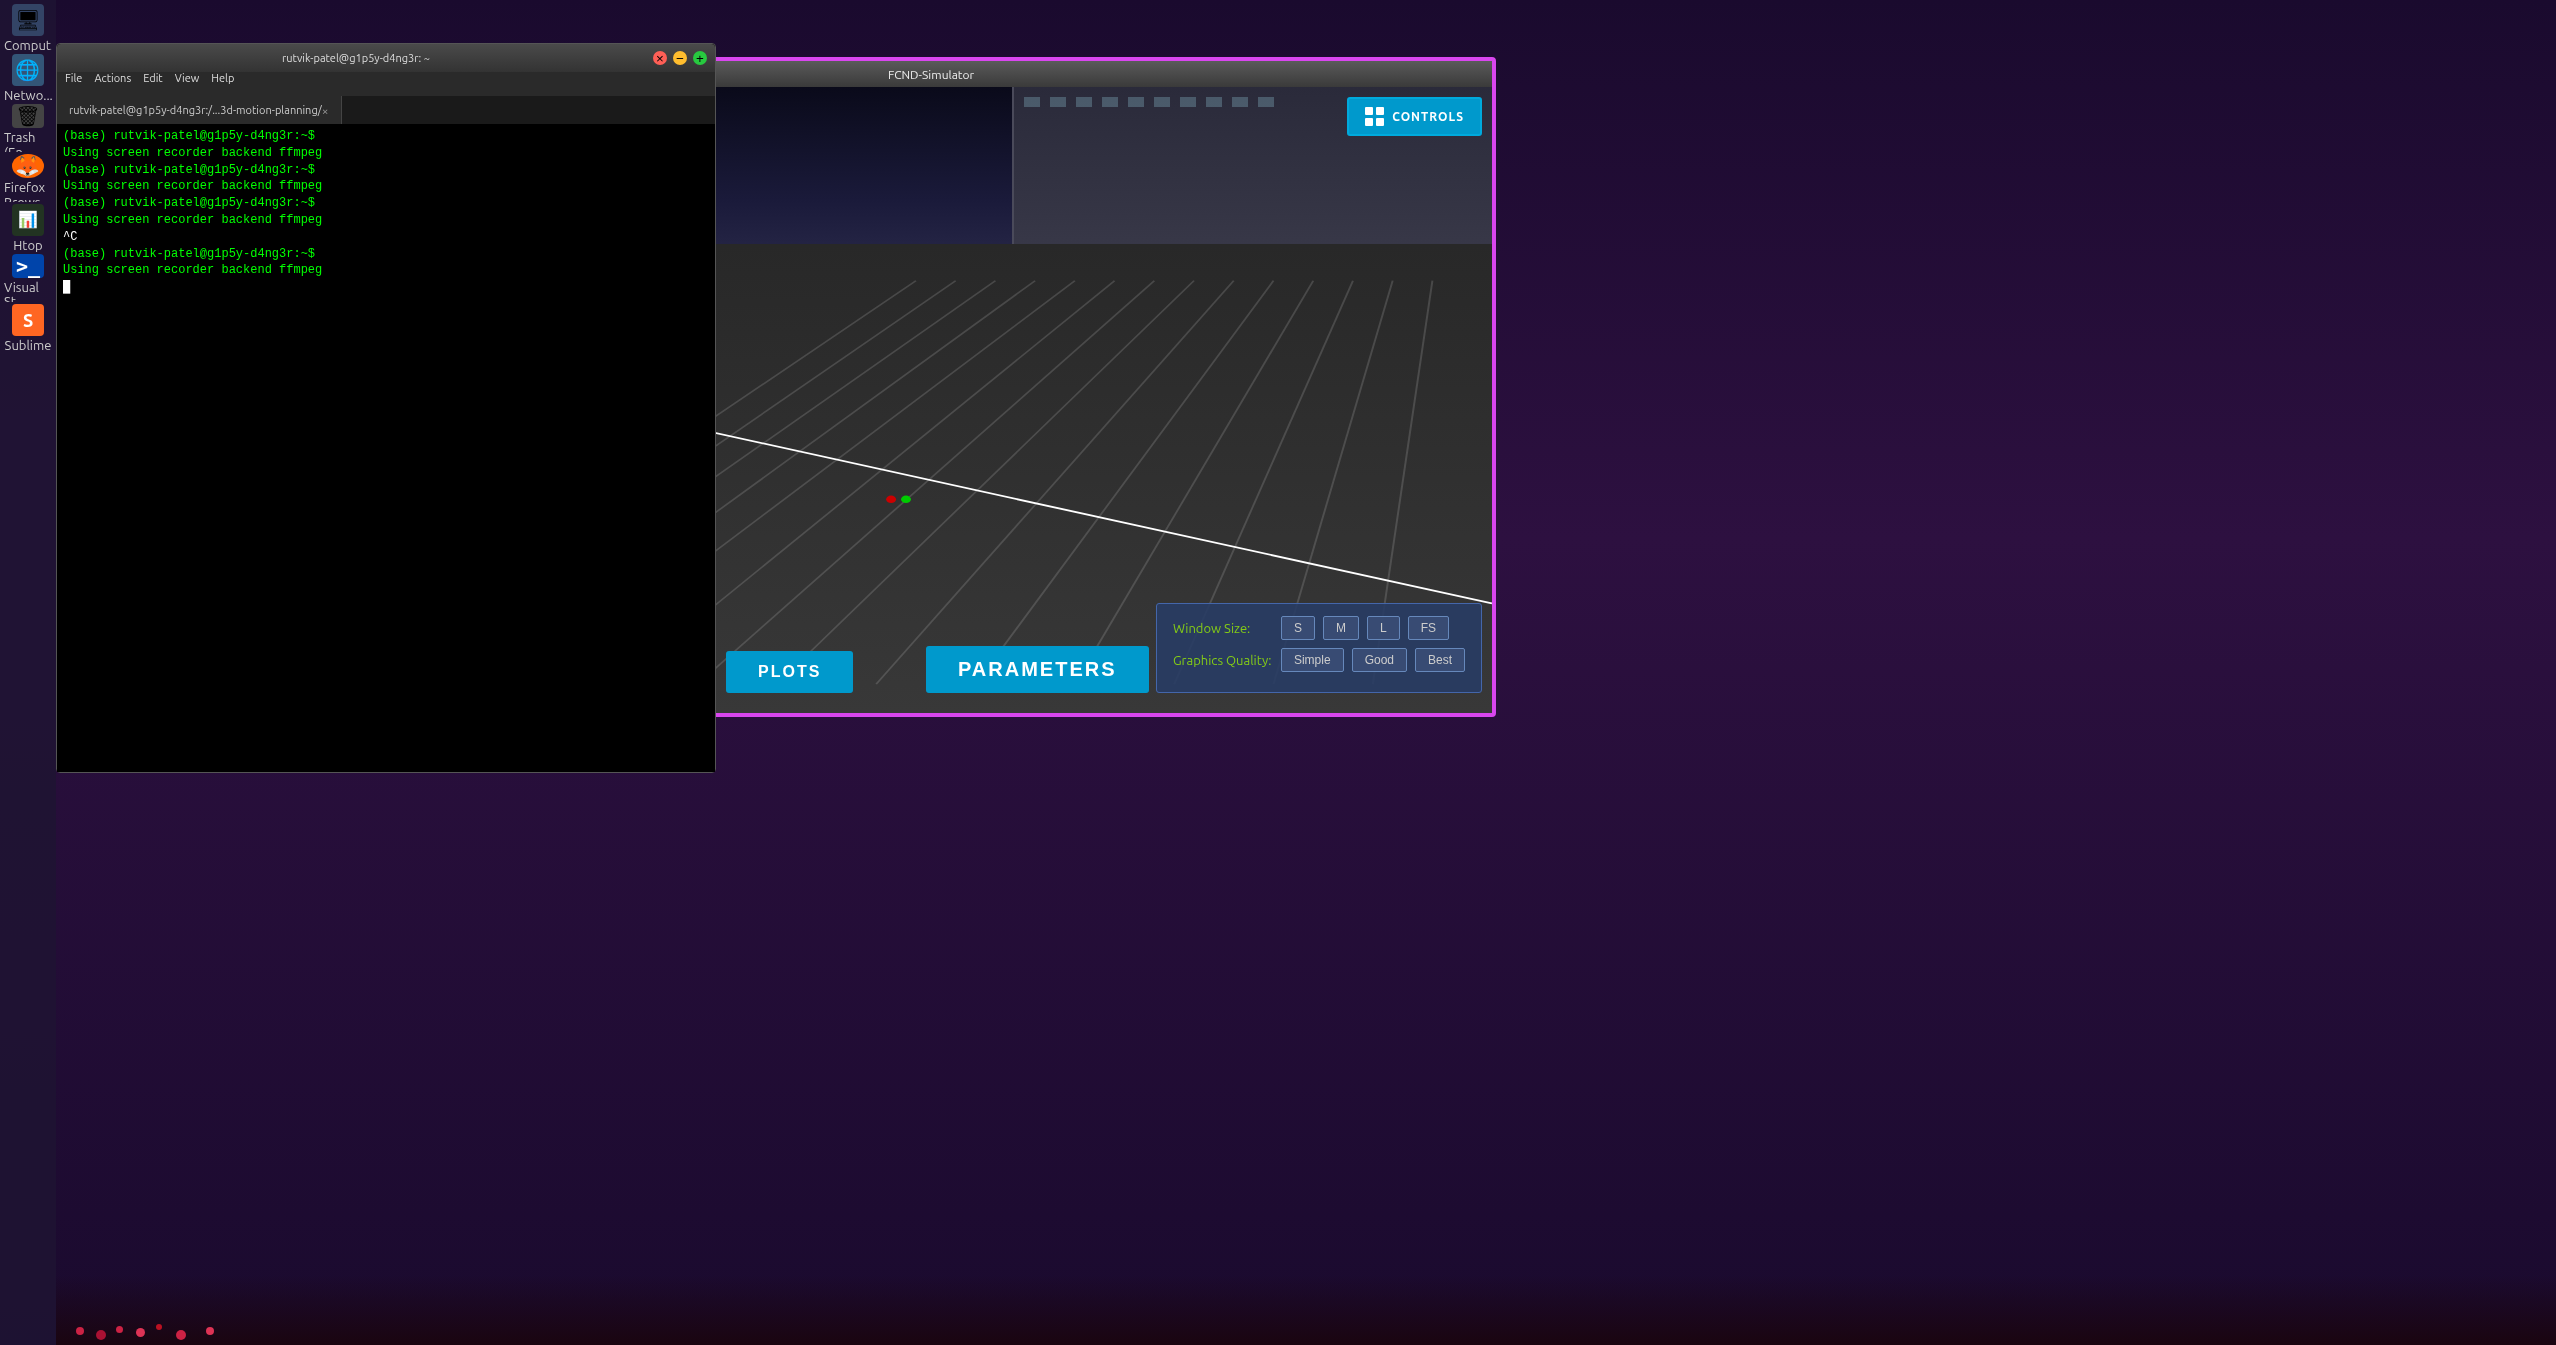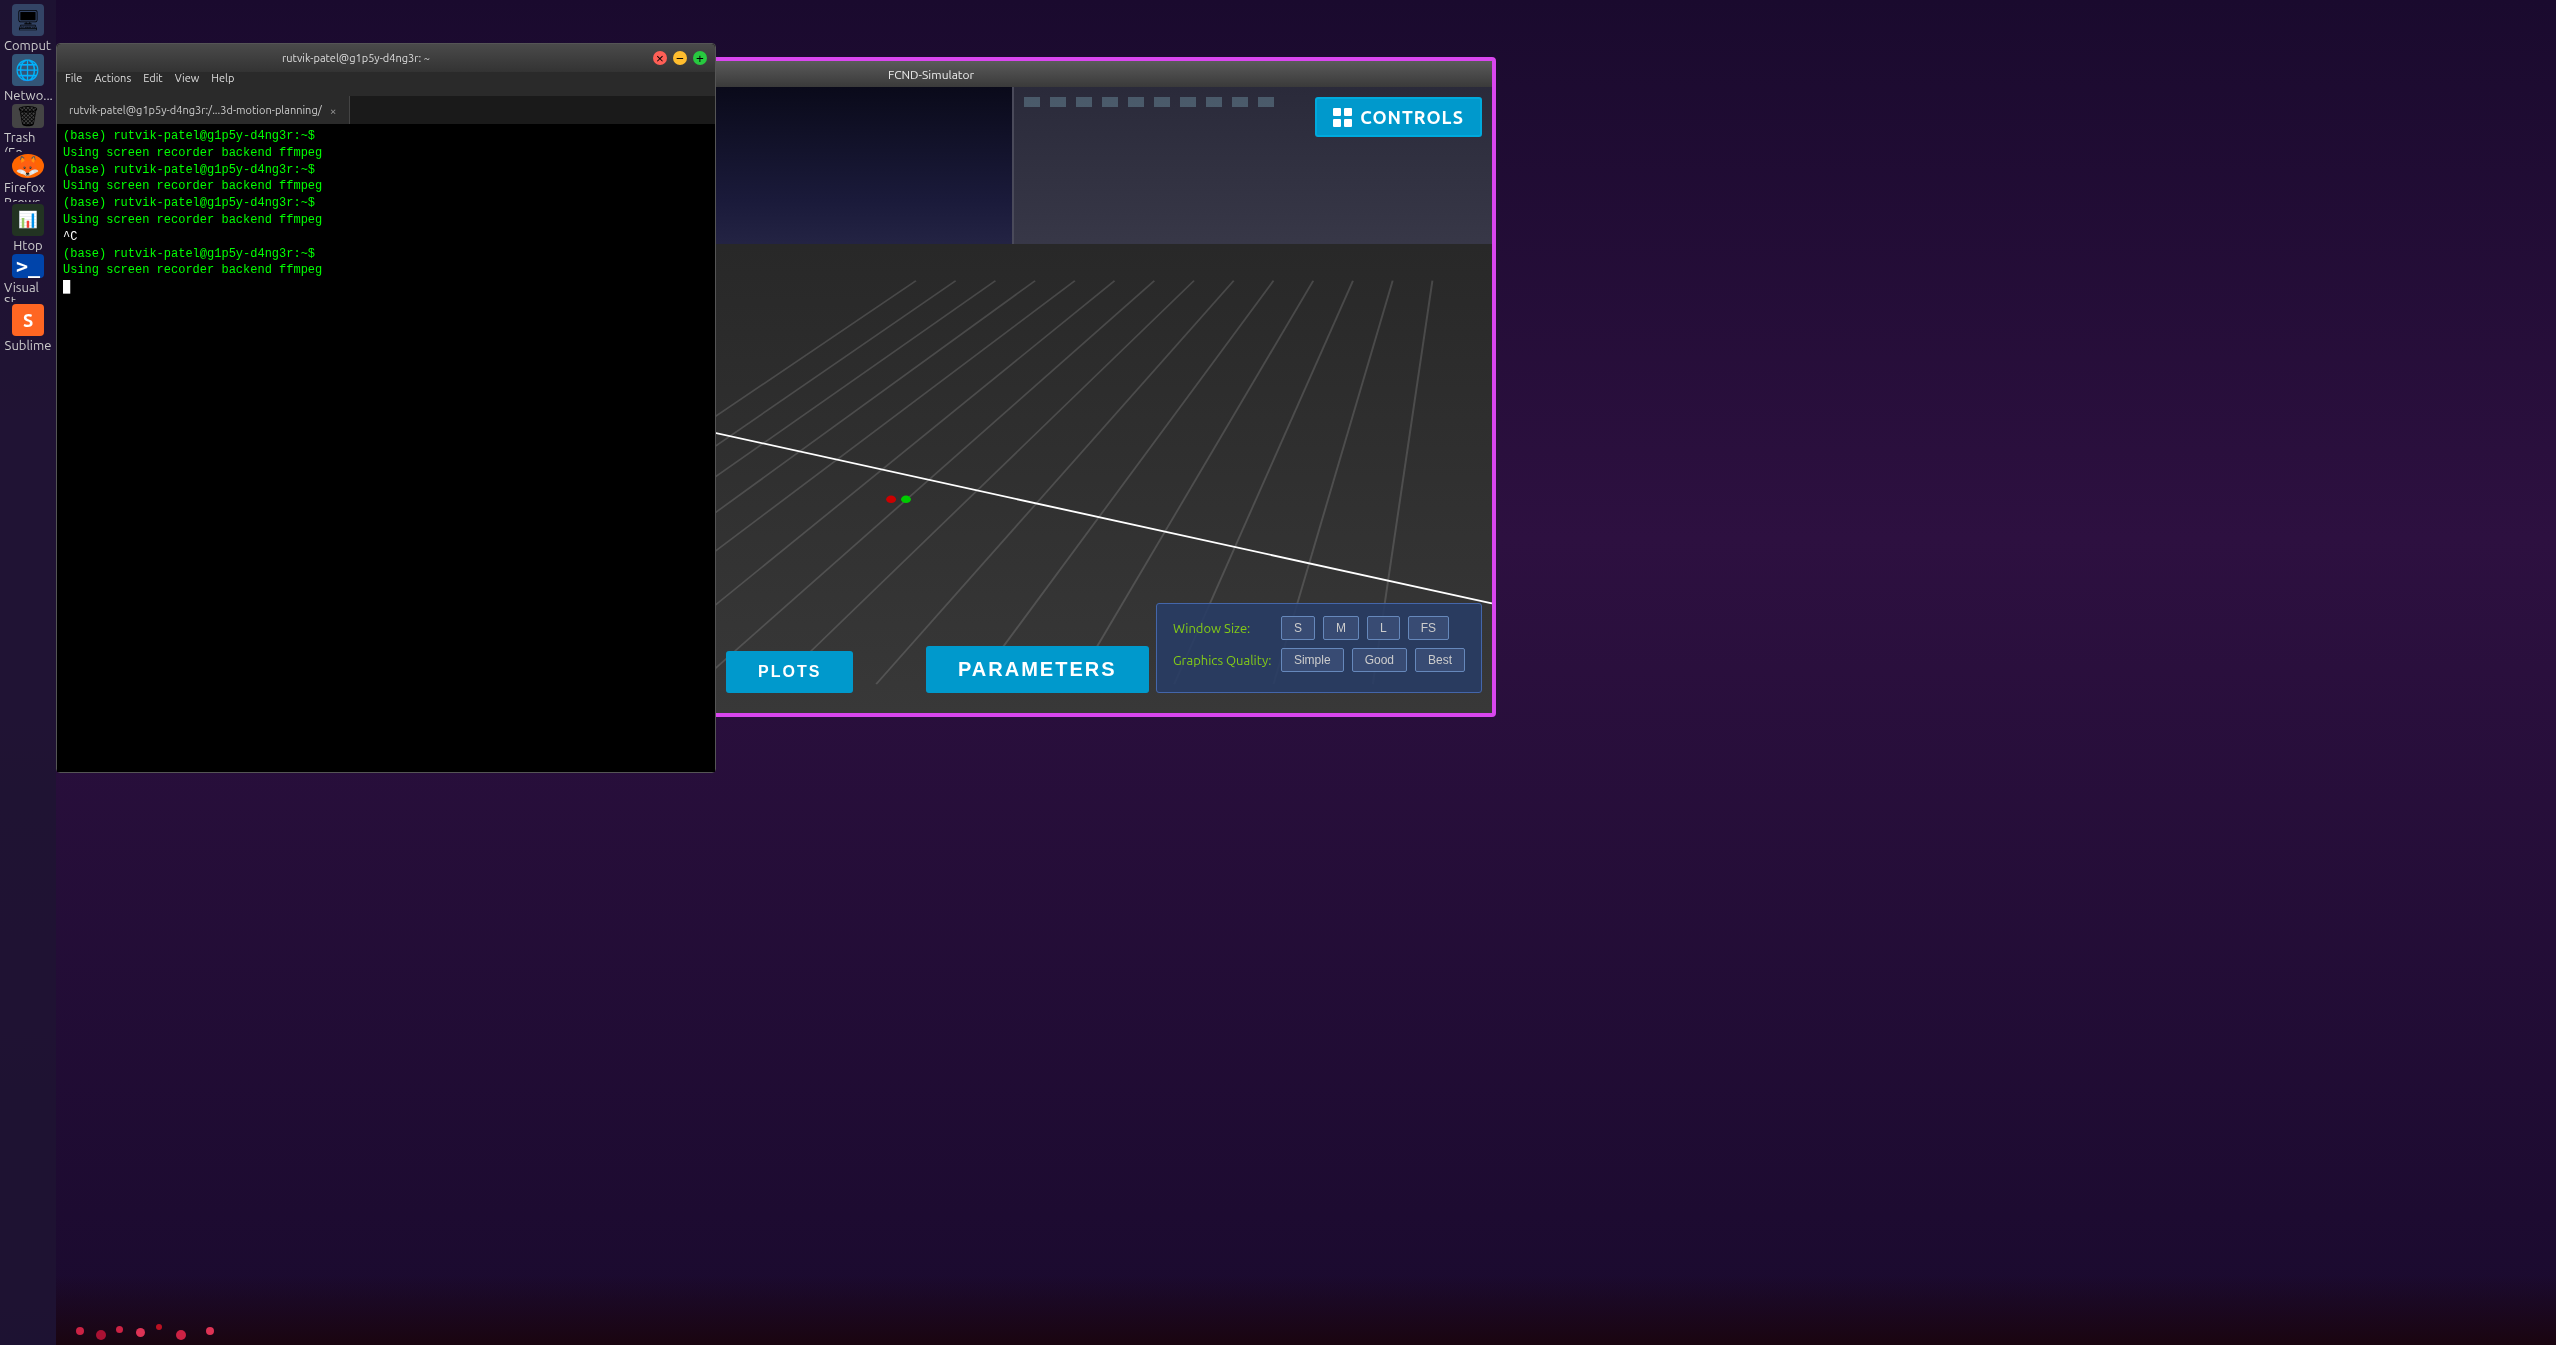--- a/index.html
+++ b/index.html
@@ -126,21 +126,21 @@
     }
 
     .terminal-tab {
       height: 28px;
       padding: 0 12px;
       background: #2a2a2a;
       color: #ccc;
       font-size: 11px;
       display: flex;
       align-items: center;
-      gap: 8px;
+      gap: 0;
       border-right: 1px solid #444;
     }
 
     .terminal-tab .tab-close {
       font-size: 12px;
       color: #999;
     }
 
     .terminal-content {
       flex: 1;
@@ -267,21 +267,21 @@
     }
 
     
     .controls-btn {
       position: absolute;
       top: 10px;
       right: 10px;
       background: #0099cc;
       border: 2px solid #00aadd;
       color: white;
-      font-size: 18px;
+      font-size: 12px;
       font-weight: bold;
       padding: 8px 16px;
       border-radius: 3px;
       display: flex;
       align-items: center;
       gap: 8px;
       cursor: pointer;
       letter-spacing: 1px;
     }
 

